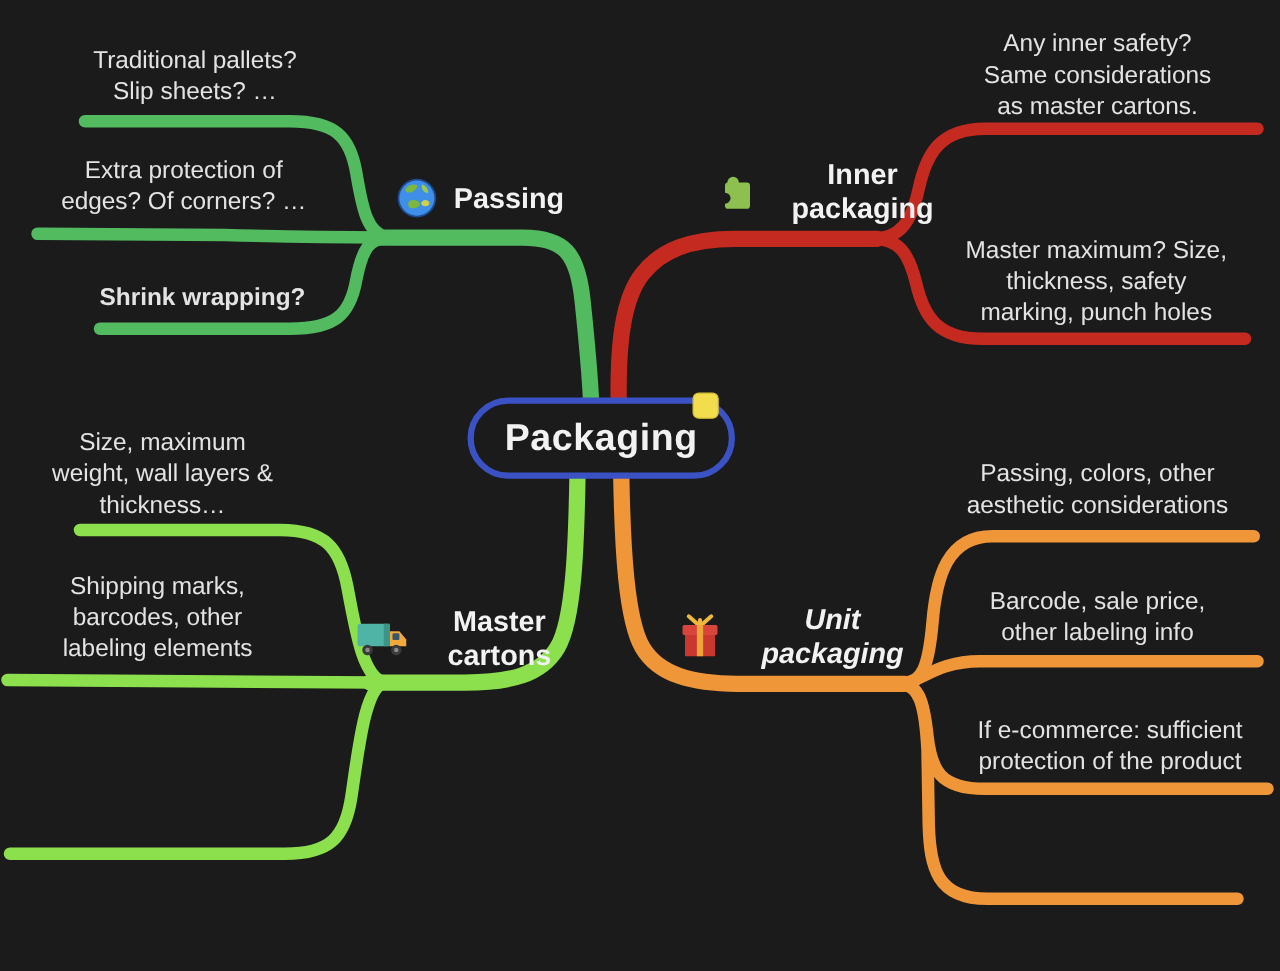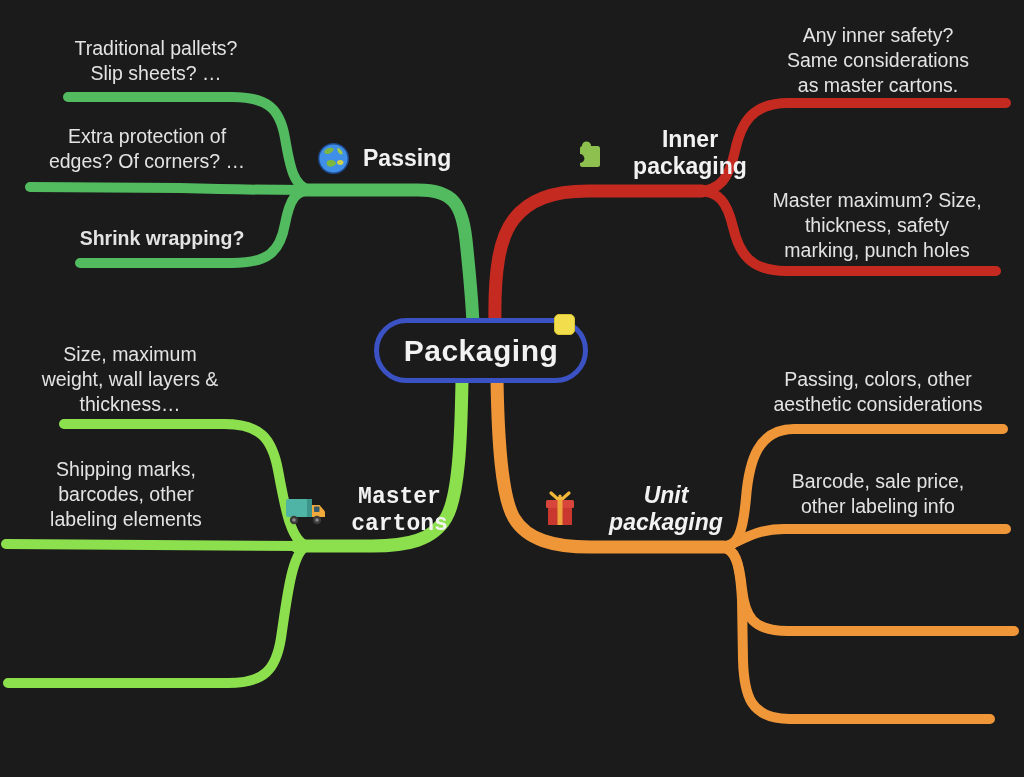--- a/index.html
+++ b/index.html
@@ -144,28 +144,30 @@
         <rect x="1" y="3" width="26" height="18" rx="2" fill="#4fb3a5"></rect>
         <rect x="22" y="3" width="5" height="18" fill="#3d9488"></rect>
         <path d="M27 9 h7.5 l5.5 6.5 v5.5 h-13 z" fill="#f2a93b"></path>
         <rect x="29" y="10.5" width="5.5" height="5.5" rx="1" fill="#35586b"></rect>
         <circle cx="9" cy="24" r="4.2" fill="#3a3a3a"></circle>
         <circle cx="9" cy="24" r="1.8" fill="#8a8a8a"></circle>
         <circle cx="32" cy="24" r="4.2" fill="#3a3a3a"></circle>
         <circle cx="32" cy="24" r="1.8" fill="#8a8a8a"></circle>
       </svg>
     </span>
-    <span class="label-text" style="width:115px;font-family:Liberation Mono, monospace;">Master
+    <span class="label-text" style="width:115px;">Master
 cartons</span>
   </div>
 
   <div class="mm-item" style="left:750px;top:367px;width:256px;">Passing, colors, other
 aesthetic considerations</div>
   <div class="mm-item" style="left:758px;top:469px;width:240px;">Barcode, sale price,
 other labeling info</div>
+  <div class="mm-item" style="left:760px;top:572px;width:256px;">If e-commerce: sufficient
+protection of the product</div>
 
   <div class="mm-label" style="left:542px;top:482px;">
     <span class="icon">
       <svg width="36" height="40" viewBox="0 0 36 40">
         <path d="M18 12 L9 4 M18 12 L27 4 M18 12 L18 7" stroke="#f0b73a" stroke-width="3.2" stroke-linecap="round" fill="none"></path>
         <rect x="4" y="11" width="28" height="8" rx="1.5" fill="#d8453a"></rect>
         <rect x="6" y="19" width="24" height="17" fill="#c9382e"></rect>
         <rect x="15.5" y="11" width="5" height="25" fill="#eda43c"></rect>
       </svg>
     </span>

